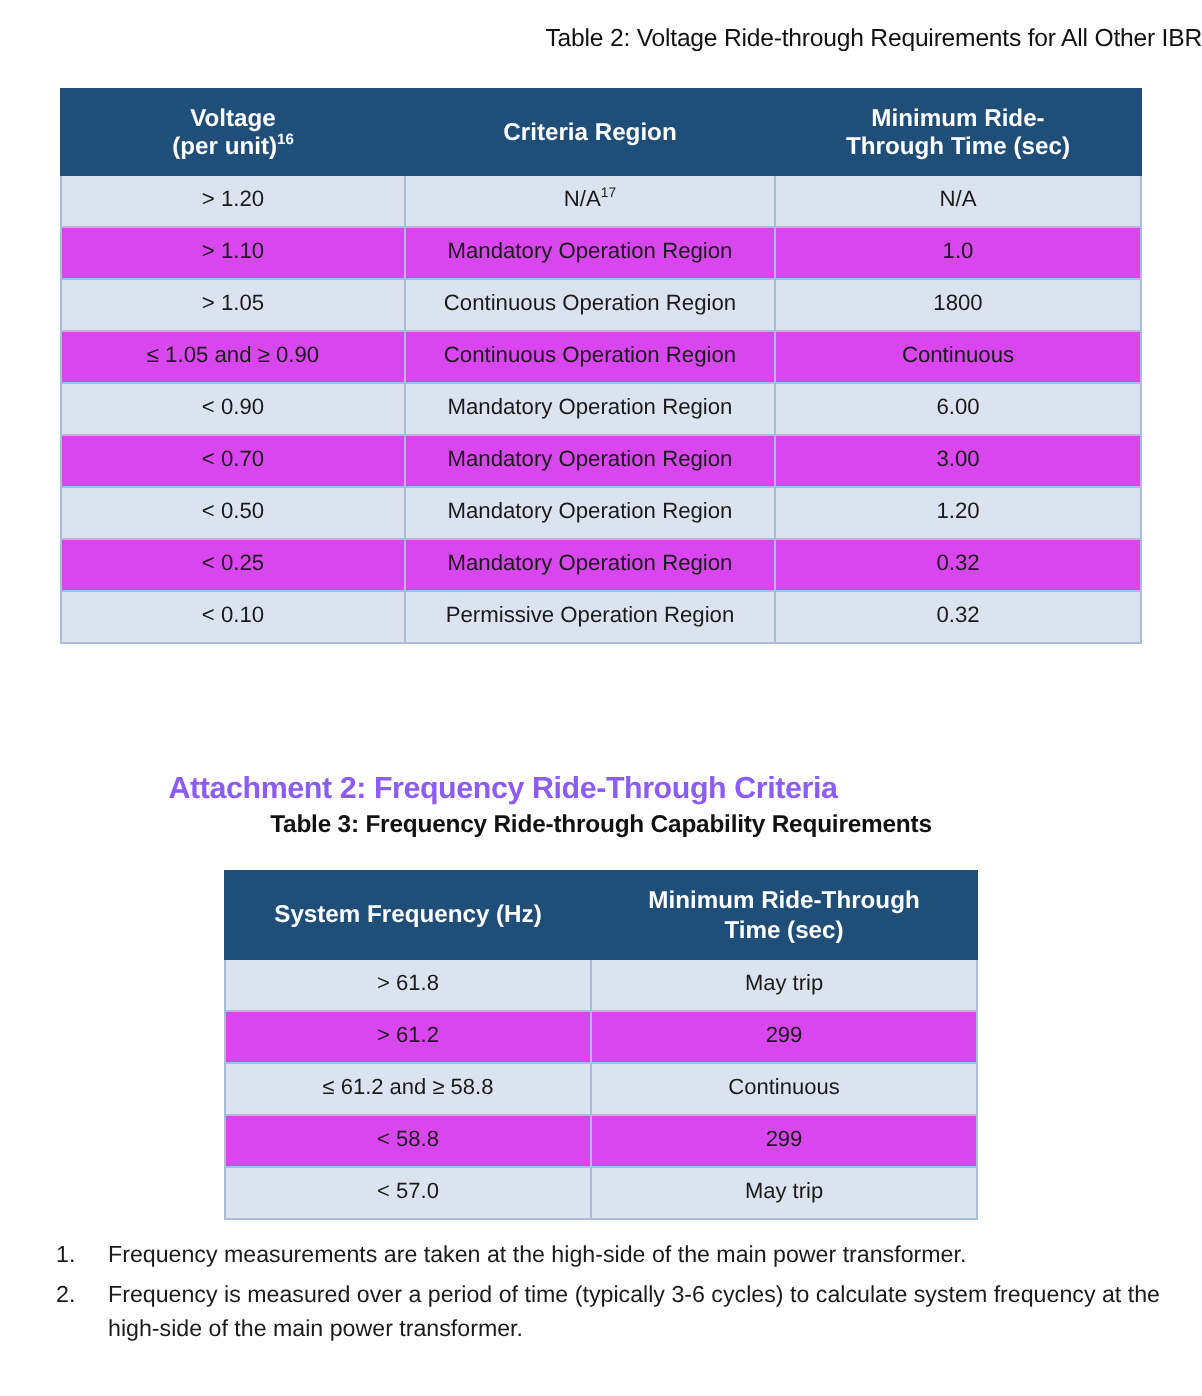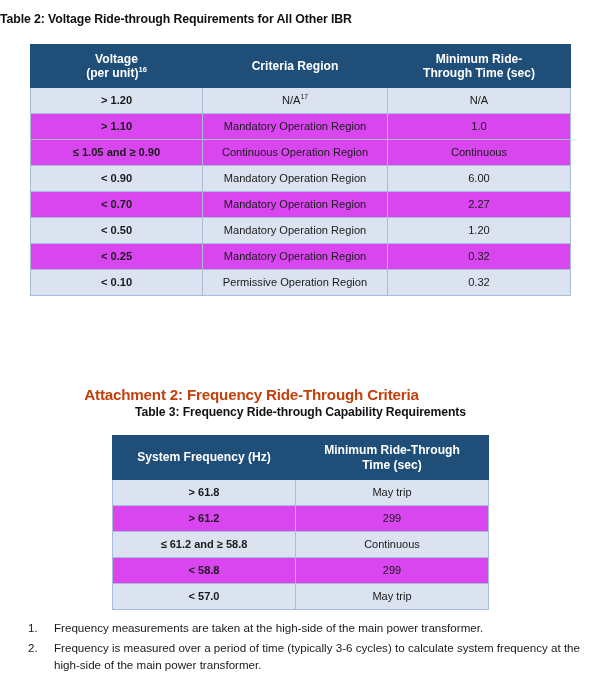--- a/index.html
+++ b/index.html
@@ -22,36 +22,36 @@
     height: 698px;
     background: #ffffff;
   }
 
   
   .table2-title {
     position: absolute;
     left: 0;
     top: 12px;
     width: 601px;
-    text-align: left;
+    text-align: right;
     font-size: 12.3px;
-    font-weight: bold;
+    font-weight: normal;
     color: #111111;
     letter-spacing: -0.1px;
   }
 
   .attachment-heading {
     position: absolute;
     left: 0;
     top: 386px;
     width: 503px;
     text-align: center;
     font-size: 15.2px;
     font-weight: bold;
-    color: #c2410c;
+    color: #8b5cf6;
     letter-spacing: -0.2px;
   }
 
   .table3-title {
     position: absolute;
     left: 0;
     top: 405px;
     width: 601px;
     text-align: center;
     font-size: 12.2px;
@@ -89,21 +89,21 @@
   }
 
   table.doc-table tr.stripe td {
     background: #DCE3F0;
   }
   table.doc-table tr.plain td {
     background: #d946ef;
   }
 
   td.bold-cell {
-    font-weight: bold;
+    font-weight: normal;
   }
 
   sup {
     font-size: 0.62em;
     vertical-align: super;
     line-height: 0;
   }
 
   
   #table2 {
@@ -187,34 +187,39 @@
       <tr class="stripe">
         <td class="bold-cell">&gt; 1.20</td>
         <td><span>N/A</span><sup>17</sup></td>
         <td>N/A</td>
       </tr>
       <tr class="plain">
         <td class="bold-cell">&gt; 1.10</td>
         <td>Mandatory Operation Region</td>
         <td>1.0</td>
       </tr>
+      <tr class="stripe">
+        <td class="bold-cell">&gt; 1.05</td>
+        <td>Continuous Operation Region</td>
+        <td>1800</td>
+      </tr>
       <tr class="plain">
         <td class="bold-cell">≤ 1.05 and ≥ 0.90</td>
         <td>Continuous Operation Region</td>
         <td>Continuous</td>
       </tr>
       <tr class="stripe">
         <td class="bold-cell">&lt; 0.90</td>
         <td>Mandatory Operation Region</td>
         <td>6.00</td>
       </tr>
       <tr class="plain">
         <td class="bold-cell">&lt; 0.70</td>
         <td>Mandatory Operation Region</td>
-        <td>2.27</td>
+        <td>3.00</td>
       </tr>
       <tr class="stripe">
         <td class="bold-cell">&lt; 0.50</td>
         <td>Mandatory Operation Region</td>
         <td>1.20</td>
       </tr>
       <tr class="plain">
         <td class="bold-cell">&lt; 0.25</td>
         <td>Mandatory Operation Region</td>
         <td>0.32</td>

